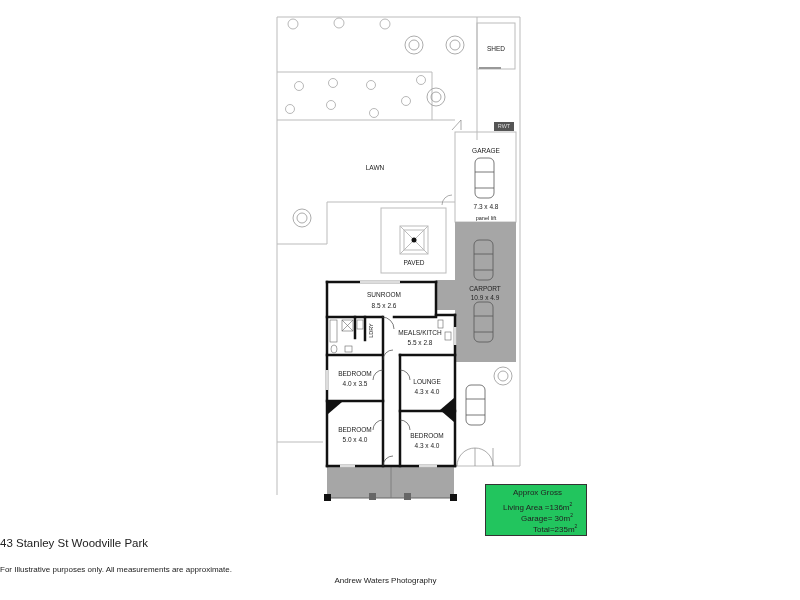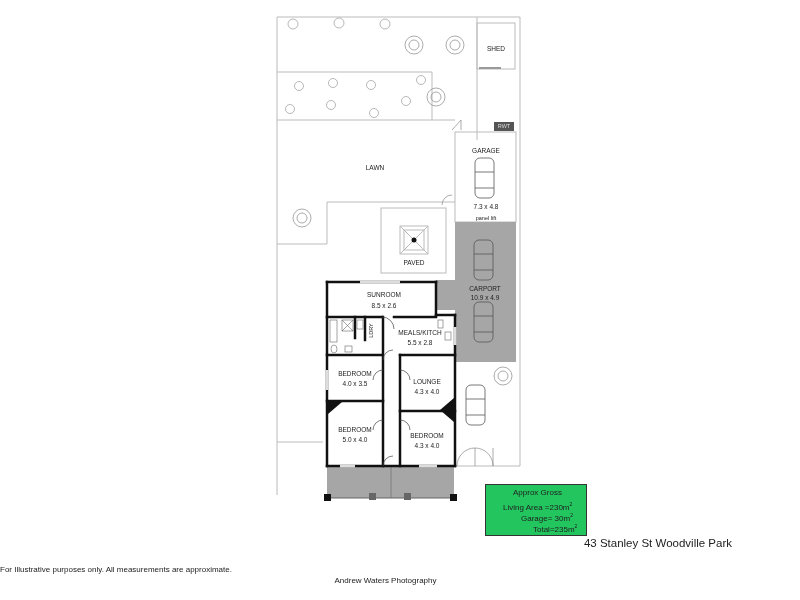--- a/index.html
+++ b/index.html
@@ -5,21 +5,21 @@
   html, body { margin:0; padding:0; background:#ffffff; }
   body { width:800px; height:600px; position:relative; overflow:hidden;
          font-family: "Liberation Sans", sans-serif; color:#222; }
   svg { position:absolute; left:0; top:0; }
   .lbl { position:absolute; font-size:6.5px; text-align:center; color:#222;
          font-family: "Liberation Sans", sans-serif; line-height:9px; transform:translateX(-50%); white-space:nowrap; }
   .lbl.small { font-size:5.5px; }
   .gross-box { position:absolute; left:485px; top:484px; width:100px; height:50px;
                border:1.5px solid #333; background:#22c55e; font-size:8px; line-height:10px; }
   .gross-box div { position:absolute; white-space:nowrap; }
-  .title { position:absolute; left:0; width:732px; top:537px; text-align:right; font-size:11.5px; color:#222; }
+  .title { position:absolute; left:0; width:732px; top:537px; text-align:left; font-size:11.5px; color:#222; }
   .footer1 { position:absolute; left:0; width:800px; top:565px; text-align:left; font-size:8px; color:#222; }
   .footer2 { position:absolute; left:0; width:771px; top:576px; text-align:center; font-size:8px; color:#222; }
   .rwt { position:absolute; left:494px; top:122px; width:20px; height:9px; background:#555; color:#ddd;
          font-size:5.5px; line-height:9px; text-align:center; }
   sup { font-size:5px; }
 </style>
 </head>
 <body>
 
 <svg width="800" height="600" viewBox="0 0 800 600">
@@ -201,20 +201,20 @@
 <div class="lbl" style="left:427px;top:387px;">4.3 x 4.0</div>
 
 <div class="lbl" style="left:355px;top:425px;">BEDROOM</div>
 <div class="lbl" style="left:355px;top:435px;">5.0 x 4.0</div>
 
 <div class="lbl" style="left:427px;top:431px;">BEDROOM</div>
 <div class="lbl" style="left:427px;top:441px;">4.3 x 4.0</div>
 
 <div class="gross-box">
   <div style="left:27px;top:3px;">Approx Gross</div>
-  <div style="left:17px;top:14px;"><span>Living Area =230m</span><sup>2</sup></div>
+  <div style="left:17px;top:14px;"><span>Living Area =136m</span><sup>2</sup></div>
   <div style="left:35px;top:25px;"><span>Garage=  30m</span><sup>2</sup></div>
   <div style="left:47px;top:36px;"><span>Total=235m</span><sup>2</sup></div>
 </div>
 
 <div class="title">43 Stanley St Woodville Park</div>
 <div class="footer1">For Illustrative purposes only.  All measurements are approximate.</div>
 <div class="footer2">Andrew Waters Photography</div>
 
 </body></html>

